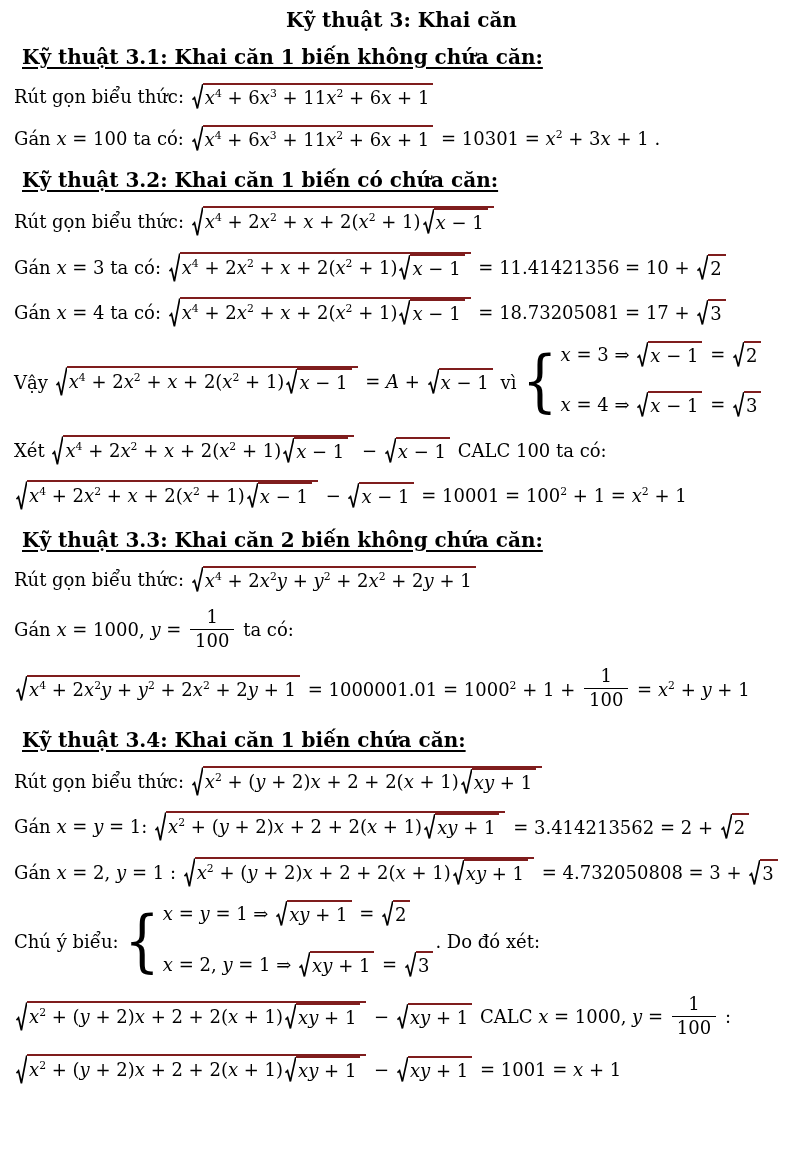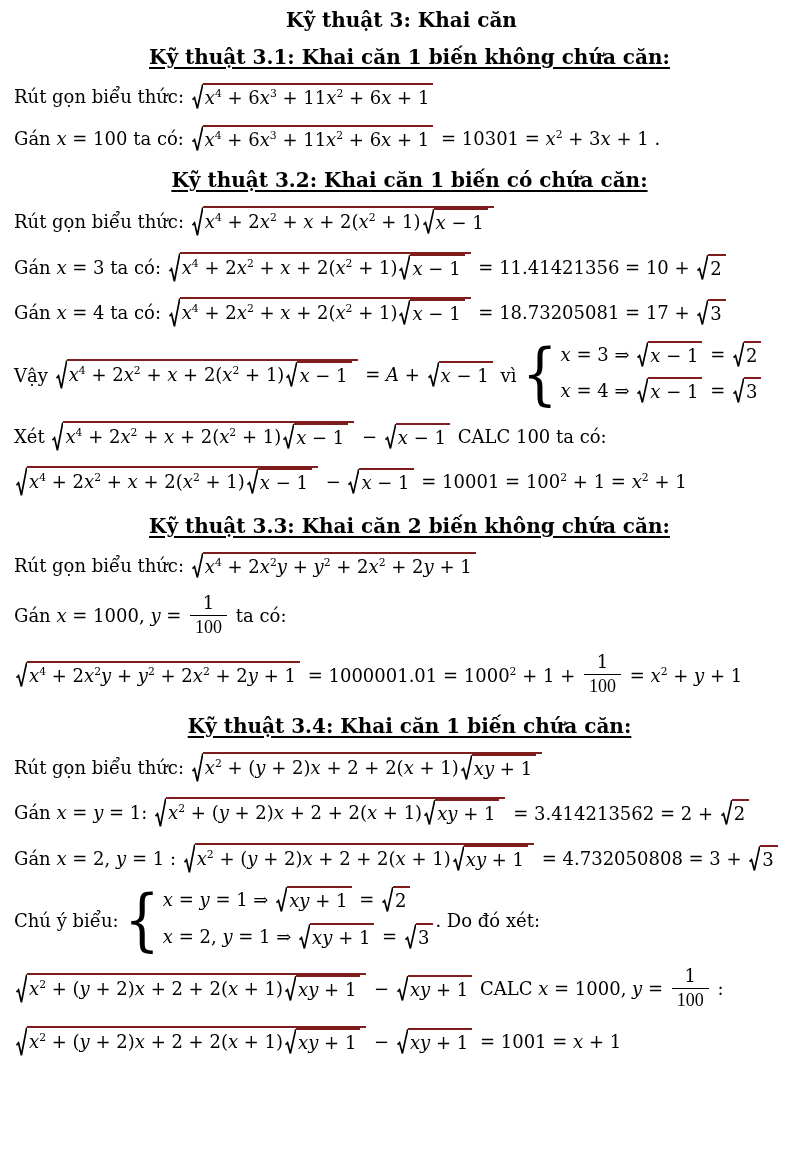--- a/index.html
+++ b/index.html
@@ -10,40 +10,39 @@
     font-size:18px;line-height:1.25;
     padding:4px 12px 8px 14px;overflow:hidden;
   }
   h1.title{
     font-size:20px;font-weight:bold;text-align:center;
     margin:4px 0 10px 0;
   }
   .heading{
     font-size:20px;font-weight:bold;
     text-decoration:underline;text-decoration-thickness:2px;text-underline-offset:3px;
-    margin:12px 0 8px 16px;
-    text-align:center;
+    margin:12px 0 8px 8px;
   }
   .line{margin:15px 0;white-space:pre;}
   i{font-style:italic;}
   sup{font-size:0.6em;vertical-align:super;line-height:0;}
   .sqrt{display:inline-block;vertical-align:middle;margin:0 2px;transform:translateY(-2px);}
   .sqrt-inner{display:flex;align-items:stretch;}
   .sqrt-sign{width:11px;flex:none;}
   .sqrt-sign svg{display:block;width:100%;height:100%;}
   .sqrt-body{display:inline-block;border-top:2px solid #7f1d1d;padding:2px 4px 0 2px;}
   .frac{
     display:inline-flex;flex-direction:column;vertical-align:middle;
     text-align:center;line-height:1.15;margin:0 3px;transform:translateY(-2px);
   }
   .frac-num{border-bottom:1.5px solid #000;padding:0 5px 1px 5px;}
-  .frac-den{padding:1px 5px 0 5px;font-family:Liberation Serif, serif;}
+  .frac-den{padding:1px 5px 0 5px;}
   .cases{display:inline-flex;align-items:center;vertical-align:middle;transform:translateY(-2px);}
   .cases-brace{font-size:3.1em;line-height:0.85;transform:scaleY(1.2);margin-right:3px;font-weight:400;}
-  .cases-rows{display:inline-flex;flex-direction:column;gap:10px;text-align:left;}
+  .cases-rows{display:inline-flex;flex-direction:column;gap:24px;text-align:left;}
 </style>
 </head>
 <body>
 
 <main>
   <h1 class="title">Kỹ thuật 3: Khai căn</h1>
   <div>
       <section class="section">
         <div class="heading">Kỹ thuật 3.1: Khai căn 1 biến không chứa căn:</div>
         <div class="line"><span class="txt">Rút gọn biểu thức: </span><span class="math"><span class="sqrt"><span class="sqrt-inner"><span class="sqrt-sign"><svg viewBox="0 0 10 20" preserveAspectRatio="none">

